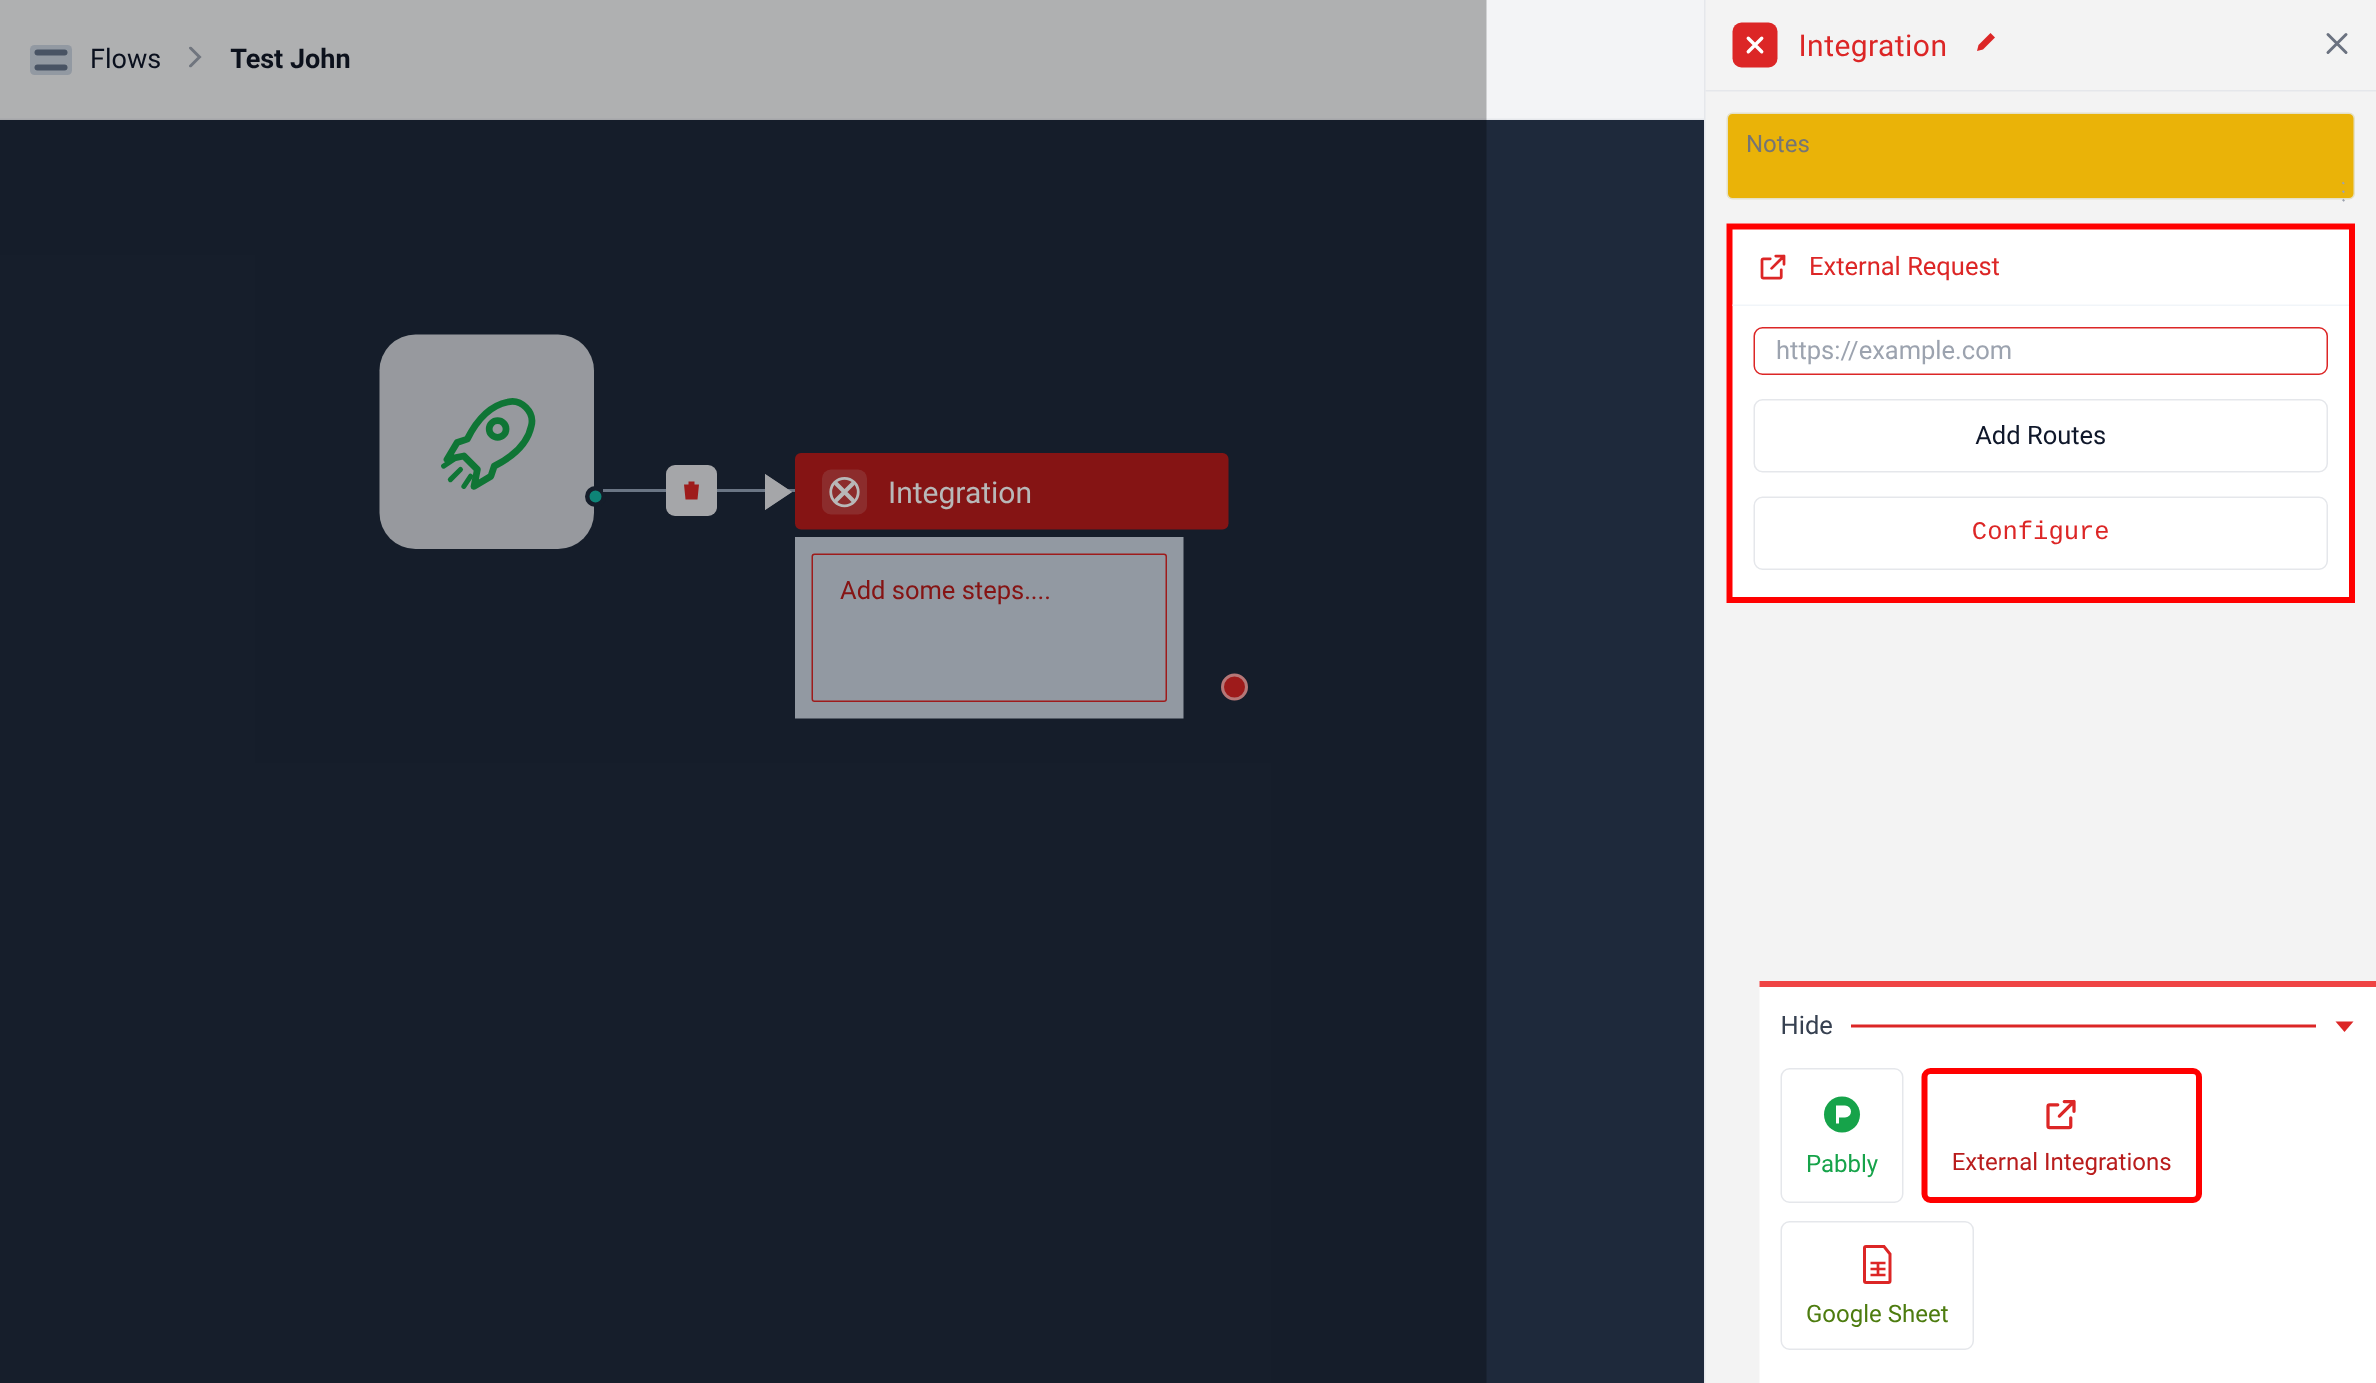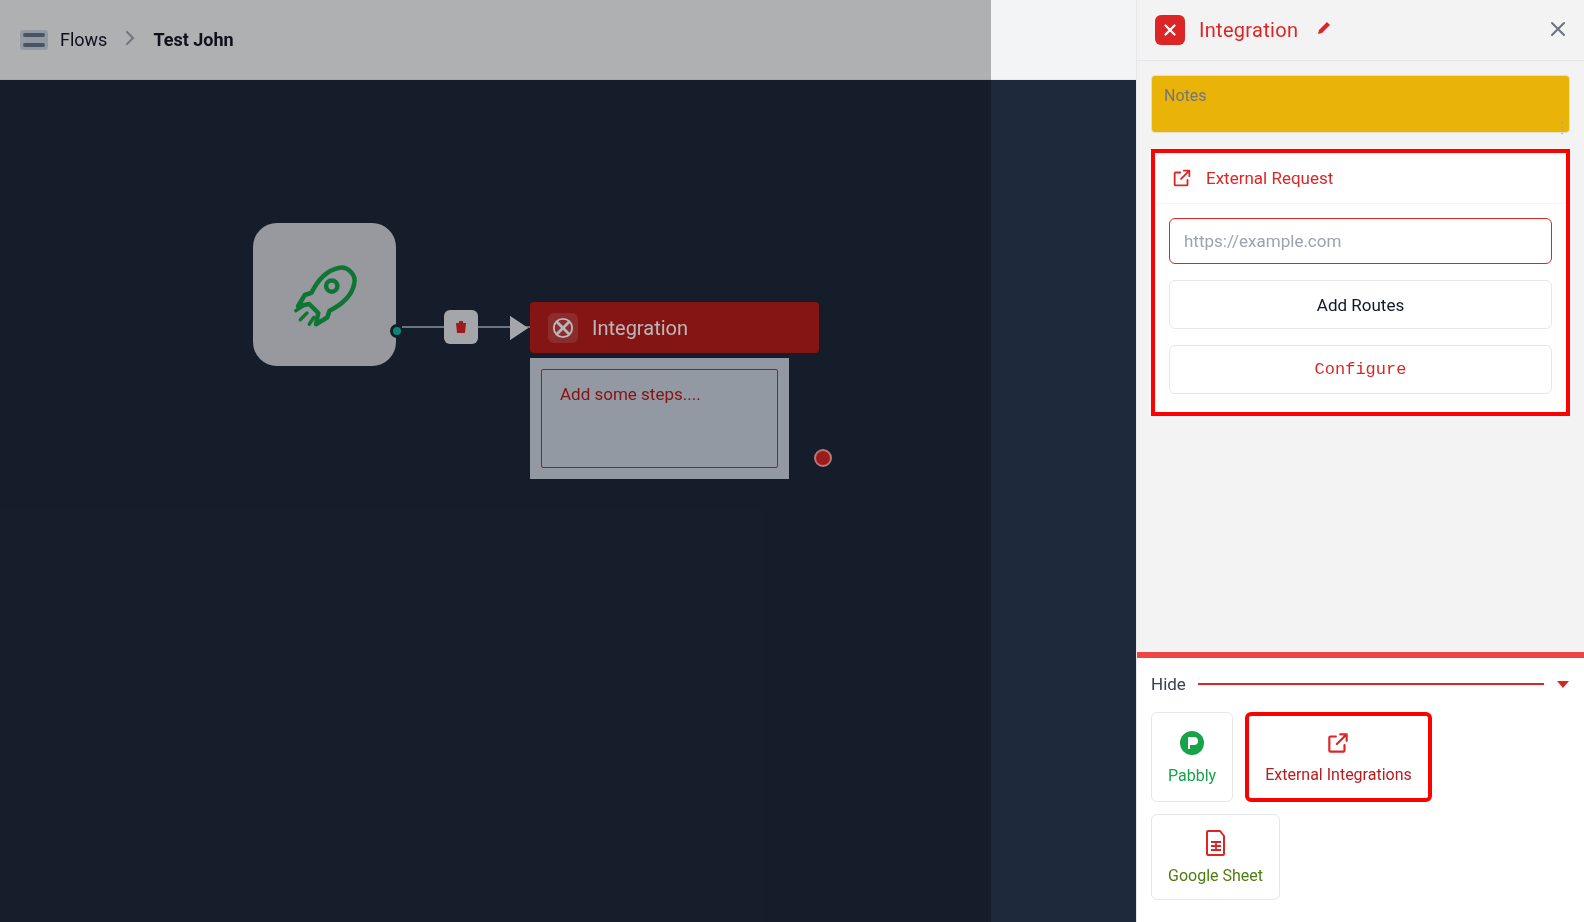--- a/index.html
+++ b/index.html
@@ -55,28 +55,28 @@
 .notes { width:100%; height:58px; background:#eab308; border:1px solid #e5e1c8; border-radius:4px; padding:10px 12px; color:#4b5563; font-size:16px; resize:none; outline:none; font-family:inherit; }
 .notes-wrap { position:relative; }
 .notes-resize { position:absolute; right:3px; bottom:3px; width:10px; height:10px; color:#9ca3af; font-size:12px; line-height:8px; transform:rotate(-45deg); pointer-events:none;}
 
 
 .ext-req { margin-top:12px; border:4px solid #ff0000; background:#fff; }
 .ext-req-head { display:flex; align-items:center; gap:13px; padding:14px 16px; border-bottom:1px solid #f1f5f9; }
 .ext-req-head svg { color:#dc2626; }
 .ext-req-title { color:#dc2626; font-size:17px; }
 .ext-req-body { padding:14px 14px 18px 14px; display:flex; flex-direction:column; gap:16px; }
-.url-input { width:100%; height:46px; border:1.5px solid #dc2626; border-radius:6px; padding:0 14px; font-size:17px; color:#15803d; outline:none; }
+.url-input { width:100%; height:32px; border:1.5px solid #dc2626; border-radius:6px; padding:0 14px; font-size:17px; color:#15803d; outline:none; }
 .url-input::placeholder { color:#9ca3af; }
 .btn { width:100%; height:49px; border:1px solid #e5e7eb; border-radius:6px; background:#fff; font-size:17px; cursor:pointer; }
 .btn-gray { color:#0f172a; }
 .btn-red { color:#dc2626;font-family:Liberation Mono, monospace; }
 
 
-.bottom { margin-top:auto; background:#fff; padding:16px 14px 22px 14px; border-top:6px solid #ef4444; }
+.bottom { margin-top:auto; background:#fff; padding:16px 14px 22px 14px; border-top:4px solid #ef4444;margin-left:36px; }
 .hide-row { display:flex; align-items:center; gap:12px; margin-bottom:18px; }
 .hide-label { color:#374151; font-size:17px; }
 .hide-line { flex:1; height:2px; background:#dc2626; }
 .caret-down { color:#dc2626; }
 .tiles { display:flex; flex-wrap:wrap; gap:12px; }
 .tile { border:1px solid #e5e7eb; border-radius:6px; display:flex; flex-direction:column; align-items:center; justify-content:center; padding:14px 16px; gap:9px; cursor:pointer; min-height:80px; }
 .tile-label { font-size:16px; }
 .tile-pabbly .tile-label { color:#16a34a; }
 .tile-ext { border:4px solid #ff0000; }
 .tile-ext .tile-label { color:#b91c1c; }

